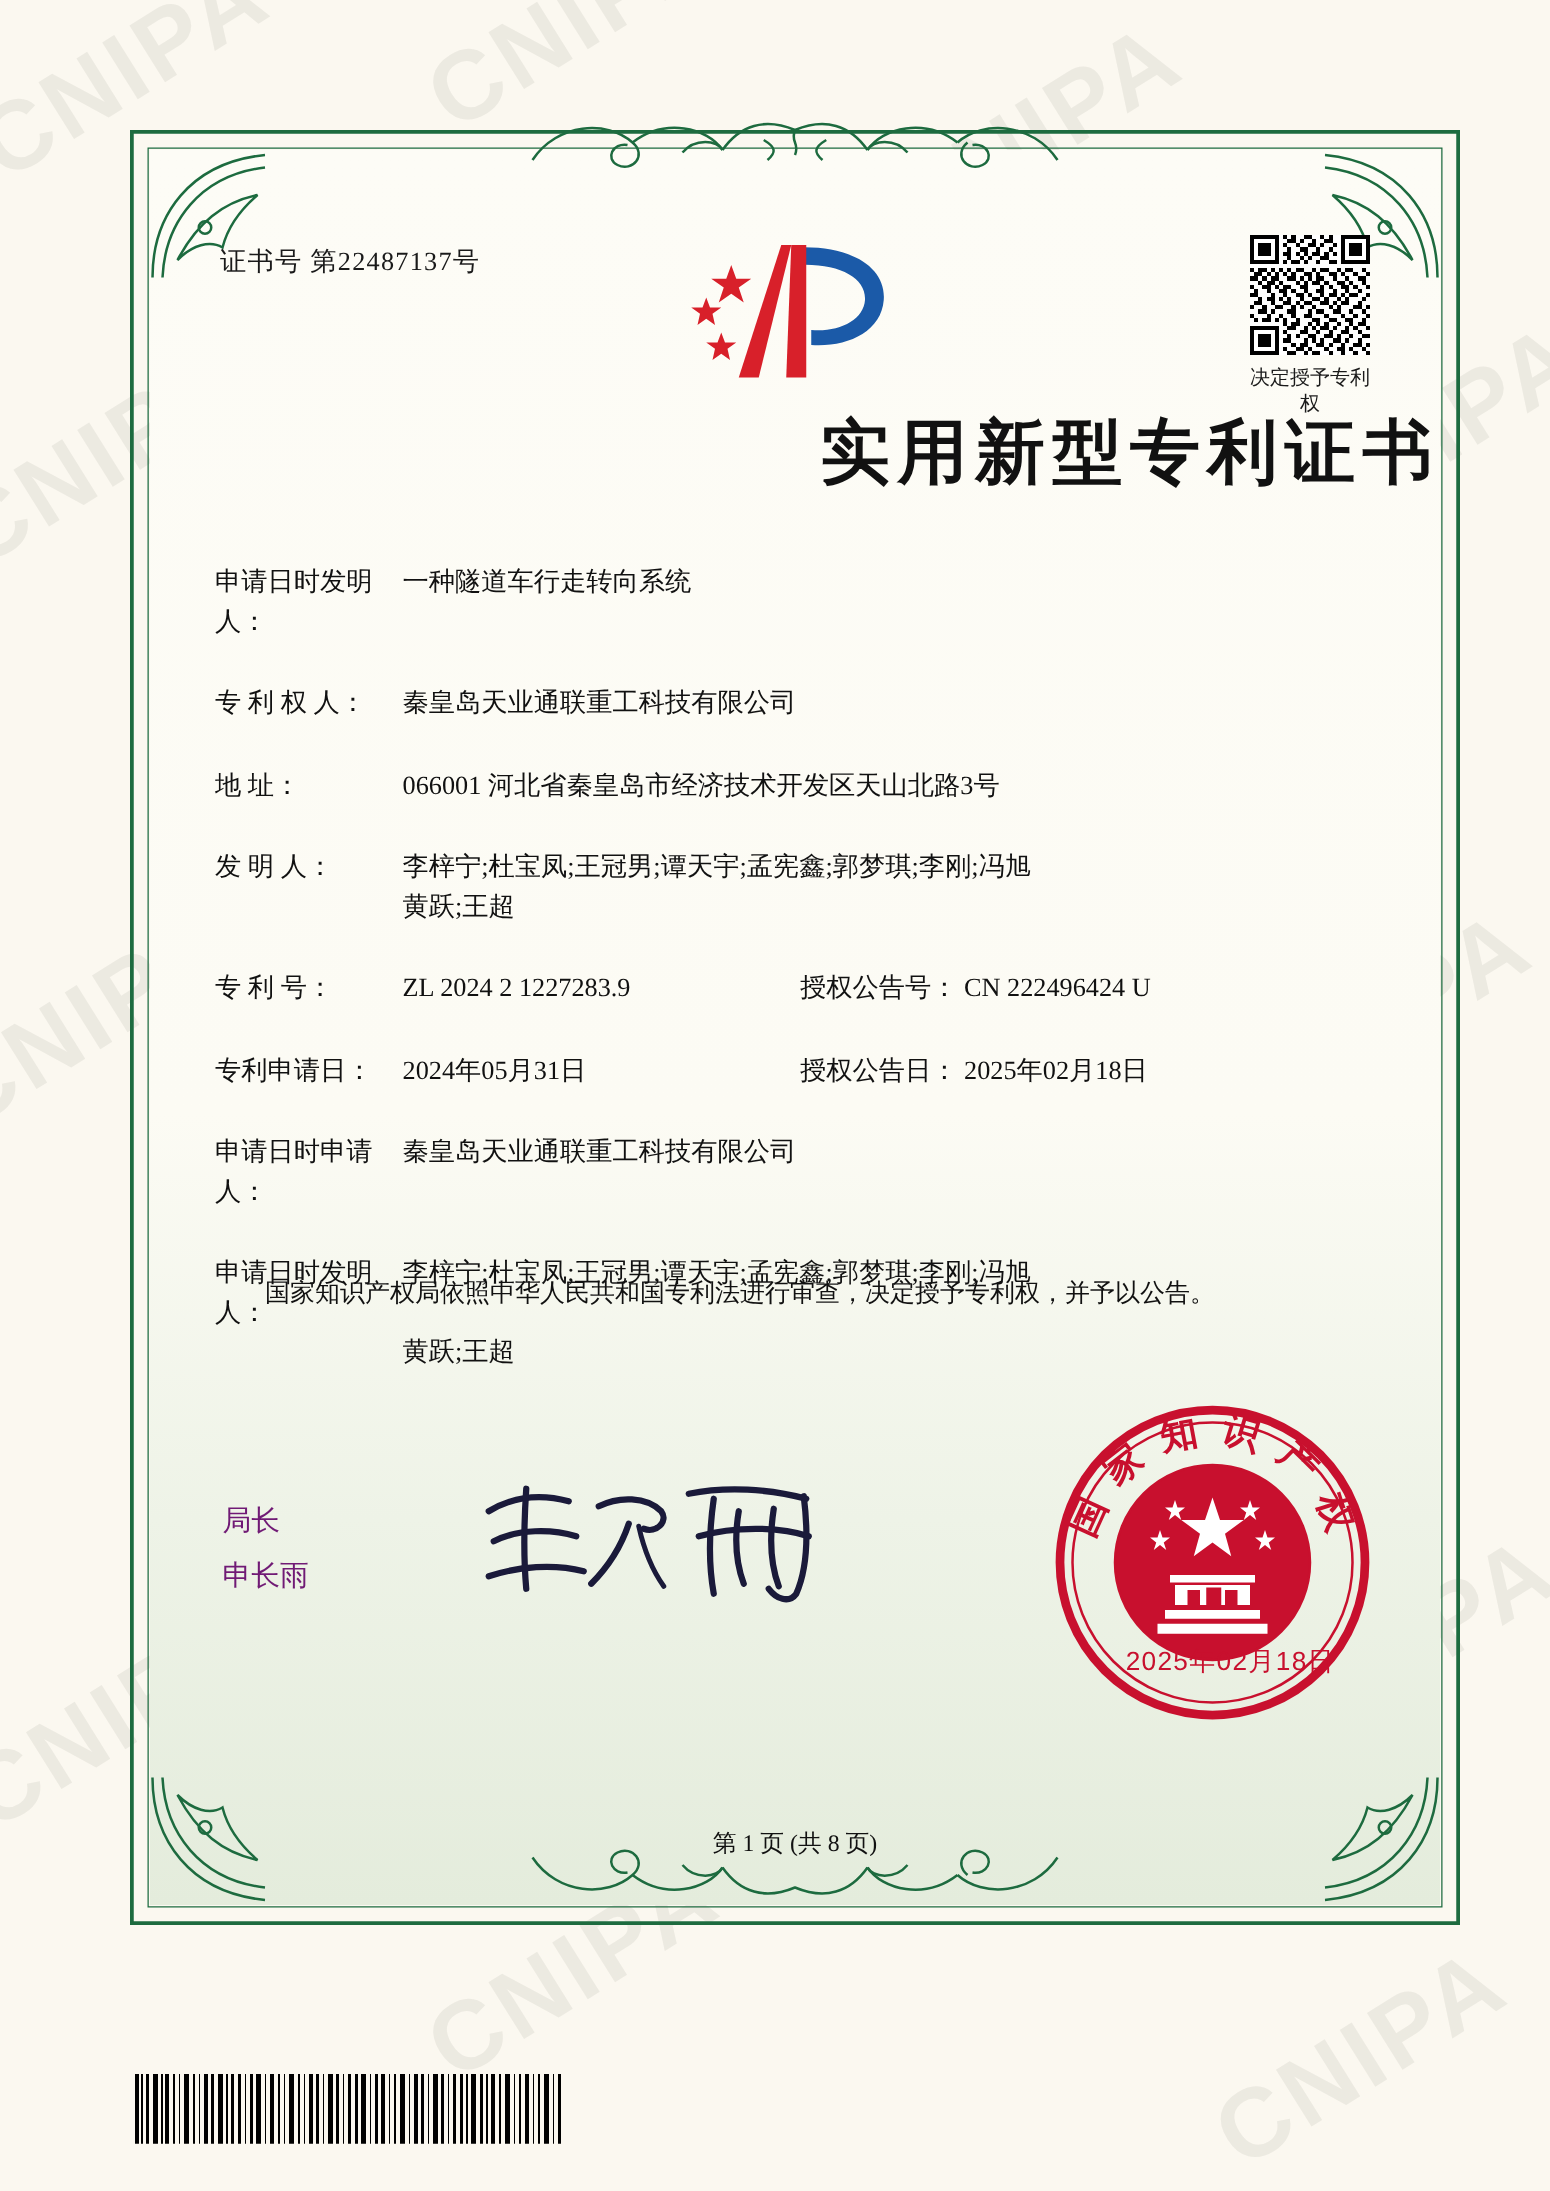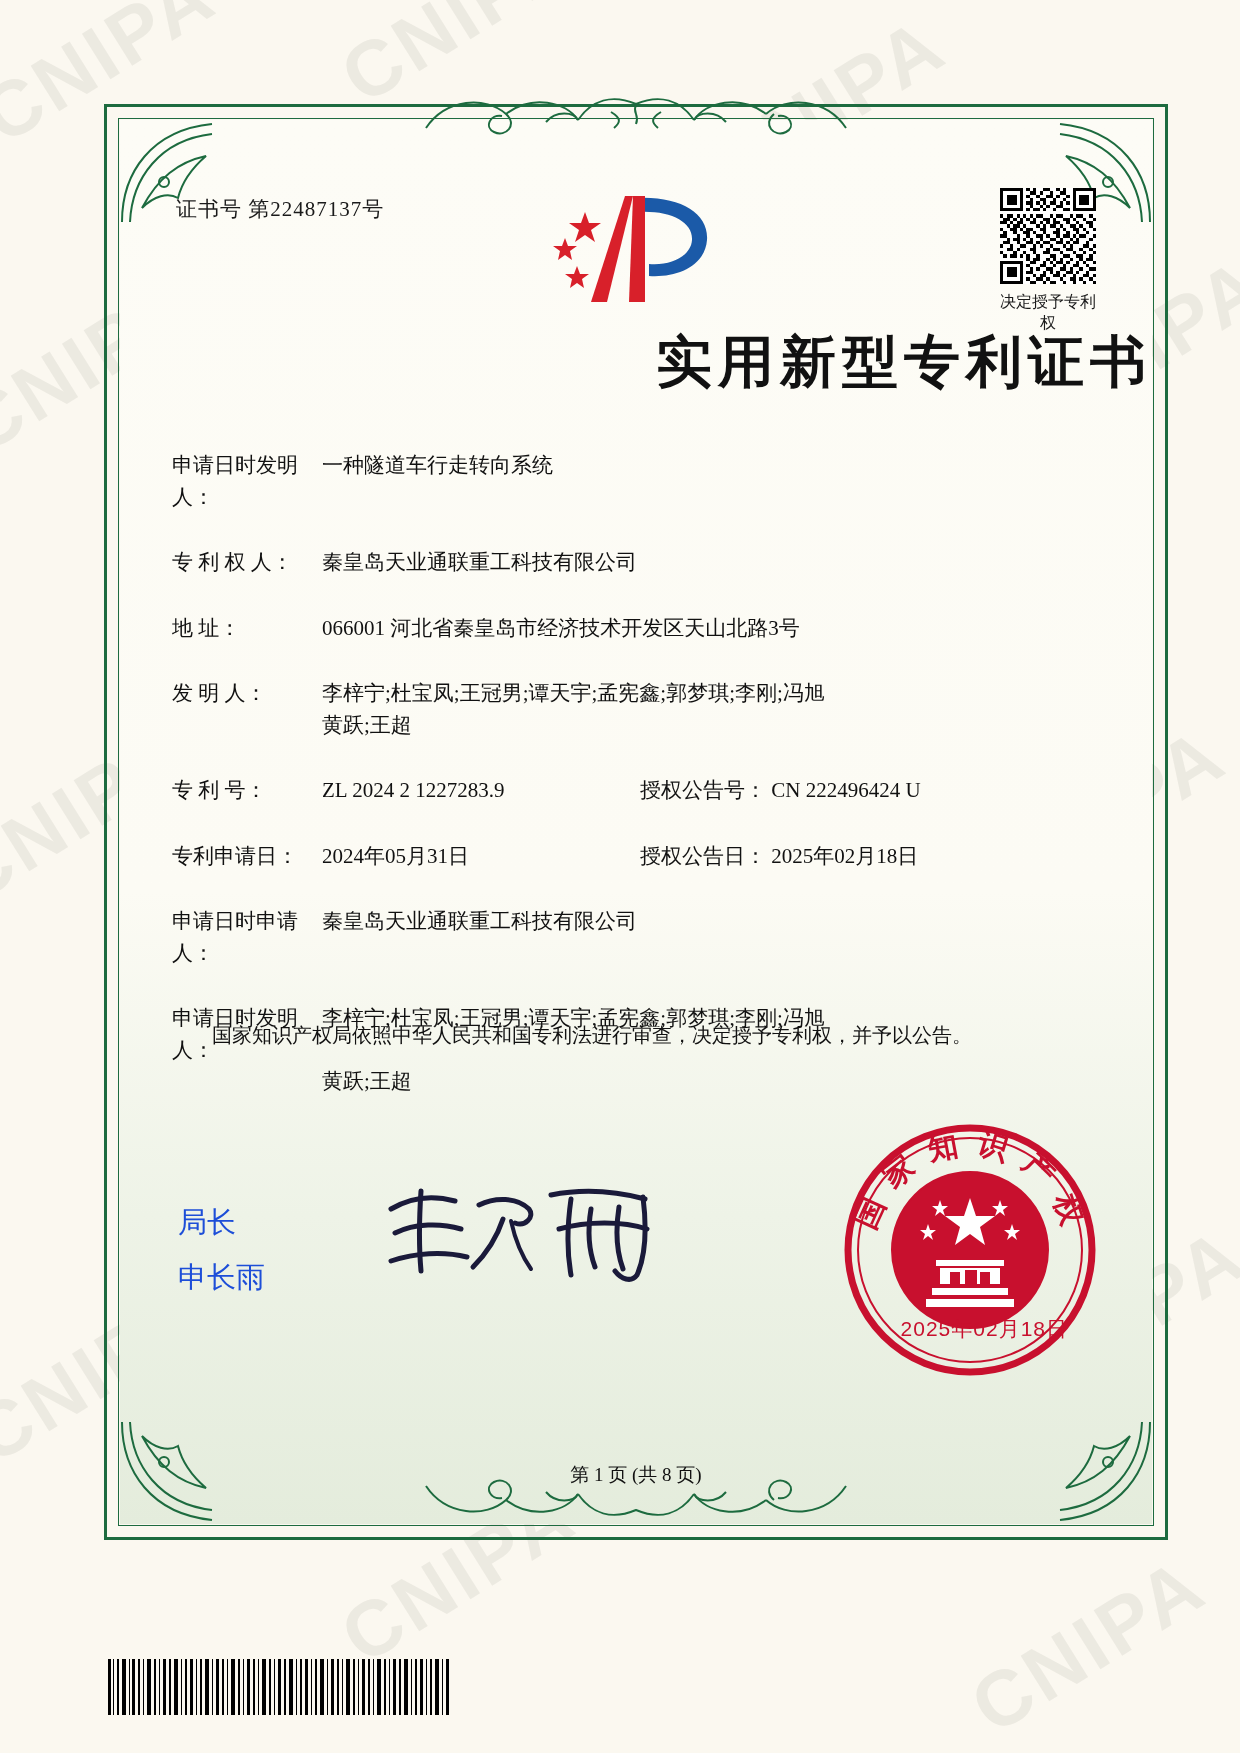--- a/index.html
+++ b/index.html
@@ -183,23 +183,23 @@
   }
   .statement p {
     margin: 0;
   }
   .statement .p1 { text-indent: 2em; }
 
   .sign-block {
     position: absolute;
     left: 58px;
     top: 1075px;
-    font-size: 29px;
+    font-size: 23px;
     line-height: 1.9;
-    color: #1d4ed8;
+    color: #701a75;
   }
   .signature {
     position: absolute;
     left: 255px;
     top: 1055px;
     width: 320px;
     height: 110px;
   }
 
   .seal {

